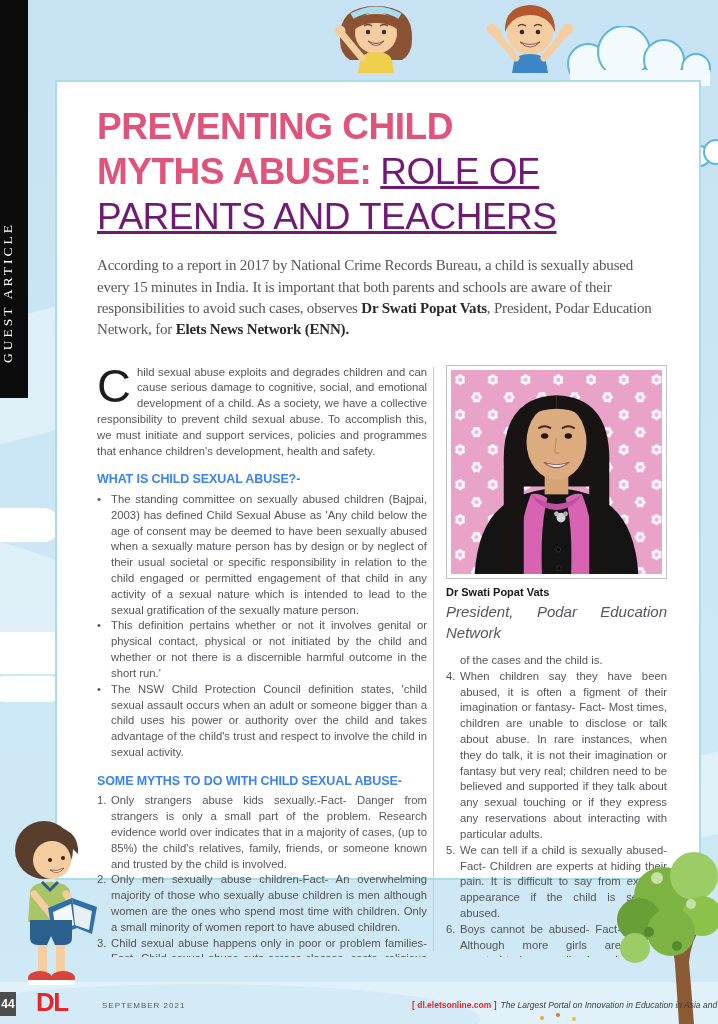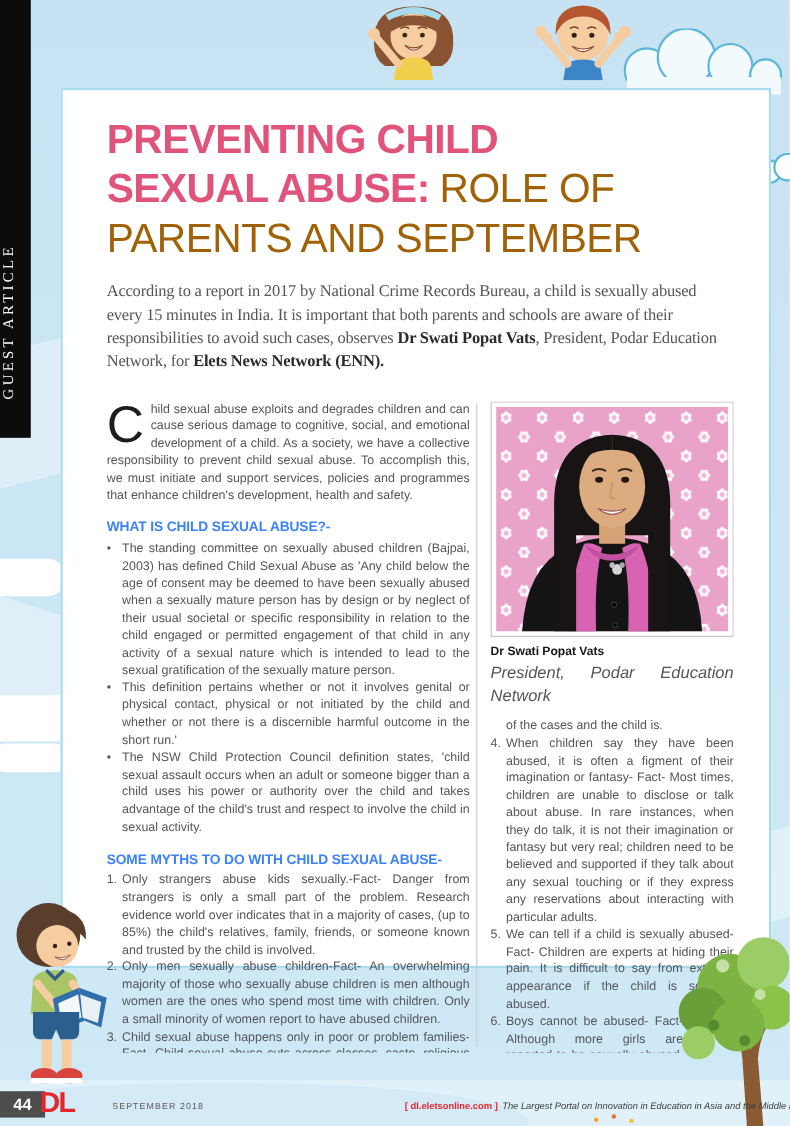--- a/index.html
+++ b/index.html
@@ -24,21 +24,21 @@
   .sidebar-label{position:absolute;left:0;top:222px;width:28px;text-align:center;
     writing-mode:vertical-rl;transform:rotate(180deg);
     font-family:"Liberation Serif",serif;font-size:13.5px;letter-spacing:3px;color:#fff;}
 
   
   .card{position:absolute;left:55px;top:80px;width:646px;height:800px;background:#fff;
     border:2px solid #a9dcec;box-sizing:border-box;z-index:2;padding:16px 32px 0 40px;}
 
   .title{margin:6px 0 0 0;font-size:37px;line-height:1.22;letter-spacing:-0.5px;font-weight:700;}
   .title .pink{color:#e0537a;}
-  .title .black{color:#a16207;font-weight:400;}
+  .title .black{color:#701a75;font-weight:400;text-decoration:underline;}
   .title .gap{margin-left:9px;}
 
   .intro{margin:16px 0 0 0;font-size:15px;line-height:1.42;letter-spacing:-0.2px;color:#55565a;font-family:Liberation Serif, serif;}
   .intro b{color:#2a2a2c;}
 
   .columns{display:flex;margin-top:24px;height:592px;overflow:hidden;}
   .col-left{width:330px;flex:0 0 330px;}
   .col-div{width:1px;background:#c9c9c9;margin:2px 6px 6px 6px;flex:0 0 1px;}
   .col-right{flex:1;padding-left:6px;}
 
@@ -61,26 +61,26 @@
   
   .kids{position:absolute;left:318px;top:0;z-index:1;}
   .reading-boy{position:absolute;left:0;top:820px;z-index:6;}
   .tree{position:absolute;left:613px;top:834px;z-index:6;}
   .cloud-outline{position:absolute;z-index:1;}
   .co1{left:540px;top:26px;}
   .co2{left:684px;top:138px;}
 
   
   .footer{position:absolute;left:0;bottom:0;width:100%;height:42px;z-index:7;}
-  .page-no{position:absolute;left:0;bottom:8px;width:41px;height:24px;background:#4d4d4d;color:#fff;
-    font-size:15px;font-weight:700;display:flex;align-items:center;justify-content:center;}
+  .page-no{position:absolute;left:0;bottom:8px;width:16px;height:24px;background:#4d4d4d;color:#fff;
+    font-size:12px;font-weight:700;display:flex;align-items:center;justify-content:center;}
   .logo{position:absolute;left:36px;bottom:6px;font-size:26px;font-weight:800;color:#e4252b;letter-spacing:-1.5px;}
   .issue{position:absolute;left:102px;bottom:14px;font-size:8px;letter-spacing:1px;color:#5a5a5a;}
   .foot-center{position:absolute;left:368px;bottom:14px;font-size:8.5px;white-space:nowrap;}
-  .foot-url{color:#e4252b;font-weight:700;}
+  .foot-url{color:#e4252b;font-weight:700;margin-left:44px;}
   .foot-tag{color:#3c3c3c;font-style:italic;margin-left:4px;}
 </style>
 </head>
 <body>
 
 <div class="page">
 
   <div class="streak s1"></div>
   <div class="streak s2"></div>
   <div class="streak s3"></div>
@@ -145,22 +145,22 @@
   </svg>
 
   <div class="sidebar">
     <div class="sidebar-label">GUEST ARTICLE</div>
   </div>
 
   <div class="card">
 
     <h1 class="title">
       <span class="pink">PREVENTING CHILD</span><br>
-      <span class="pink">SEXUAL ABUSE:</span><span class="black gap">ROLE OF</span><br>
-      <span class="black">PARENTS AND SEPTEMBER</span>
+      <span class="pink">MYTHS ABUSE:</span><span class="black gap">ROLE OF</span><br>
+      <span class="black">PARENTS AND TEACHERS</span>
     </h1>
 
     <p class="intro"><span>According to a report in 2017 by National Crime Records Bureau, a child is sexually abused every 15 minutes in India. It is important that both parents and schools are aware of their responsibilities to avoid such cases, observes </span><b>Dr Swati Popat Vats</b><span>, President, Podar Education Network, for </span><b>Elets News Network (ENN).</b></p>
 
     <div class="columns">
 
       <div class="col-left body-txt">
         <p class="lead"><span class="dropcap">C</span><span>hild sexual abuse exploits and degrades children and can cause serious damage to cognitive, social, and emotional development of a child. As a society, we have a collective responsibility to prevent child sexual abuse. To accomplish this, we must initiate and support services, policies and programmes that enhance children's development, health and safety.</span></p>
 
         <h2 class="sec-h">WHAT IS CHILD SEXUAL ABUSE?-</h2>
@@ -300,19 +300,19 @@
     <circle cx="22" cy="114" r="15" fill="#9ccc65"></circle>
     <circle cx="44" cy="44" r="6" fill="#c5e1a5"></circle>
     <circle cx="78" cy="70" r="5" fill="#c5e1a5"></circle>
     <circle cx="36" cy="98" r="5" fill="#558b2f"></circle>
     <circle cx="64" cy="112" r="5" fill="#558b2f"></circle>
   </svg>
 
   <div class="footer">
     <div class="page-no">44</div>
     <div class="logo">DL</div>
-    <div class="issue">SEPTEMBER 2018</div>
+    <div class="issue">SEPTEMBER 2021</div>
     <div class="foot-center">
       <span class="foot-url">[ dl.eletsonline.com ]</span><span class="foot-tag">The Largest Portal on Innovation in Education in Asia and the Middle East</span>
     </div>
   </div>
 
 </div>
 
 </body></html>

